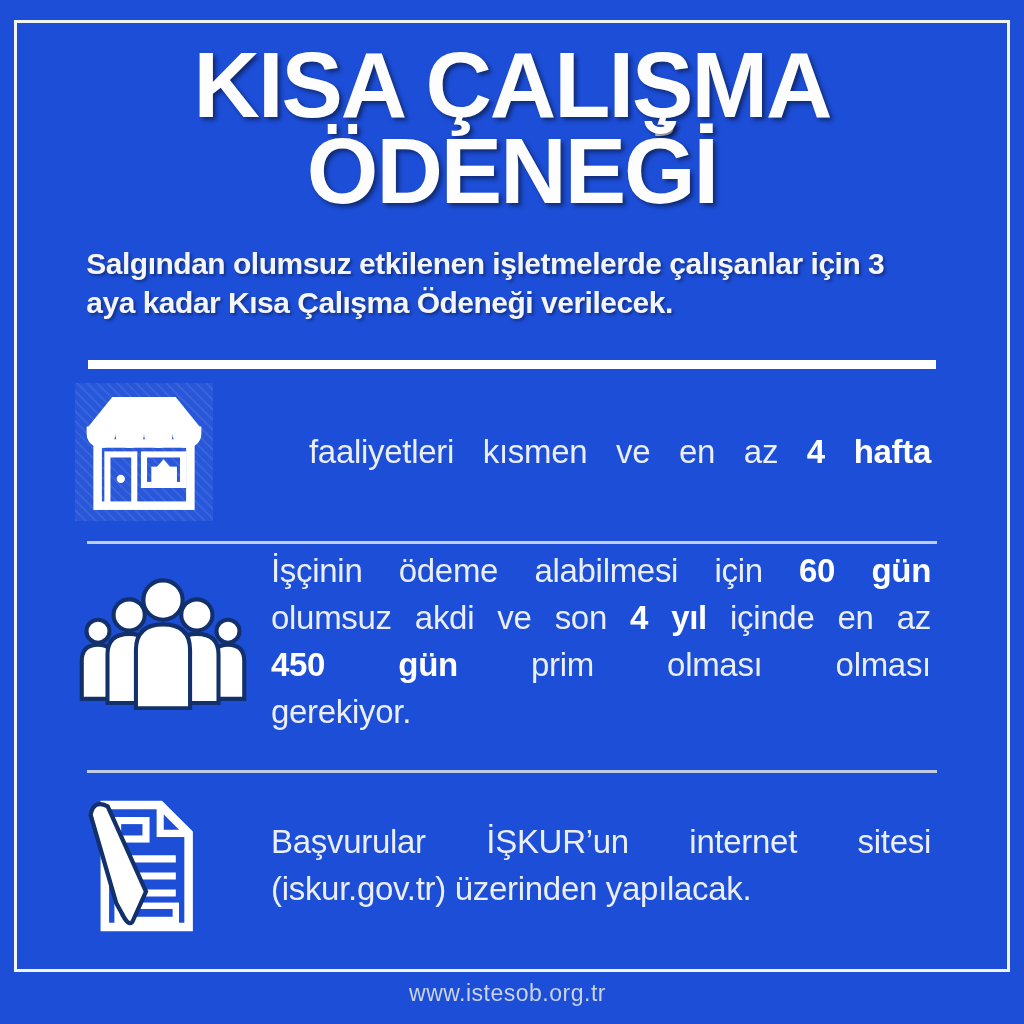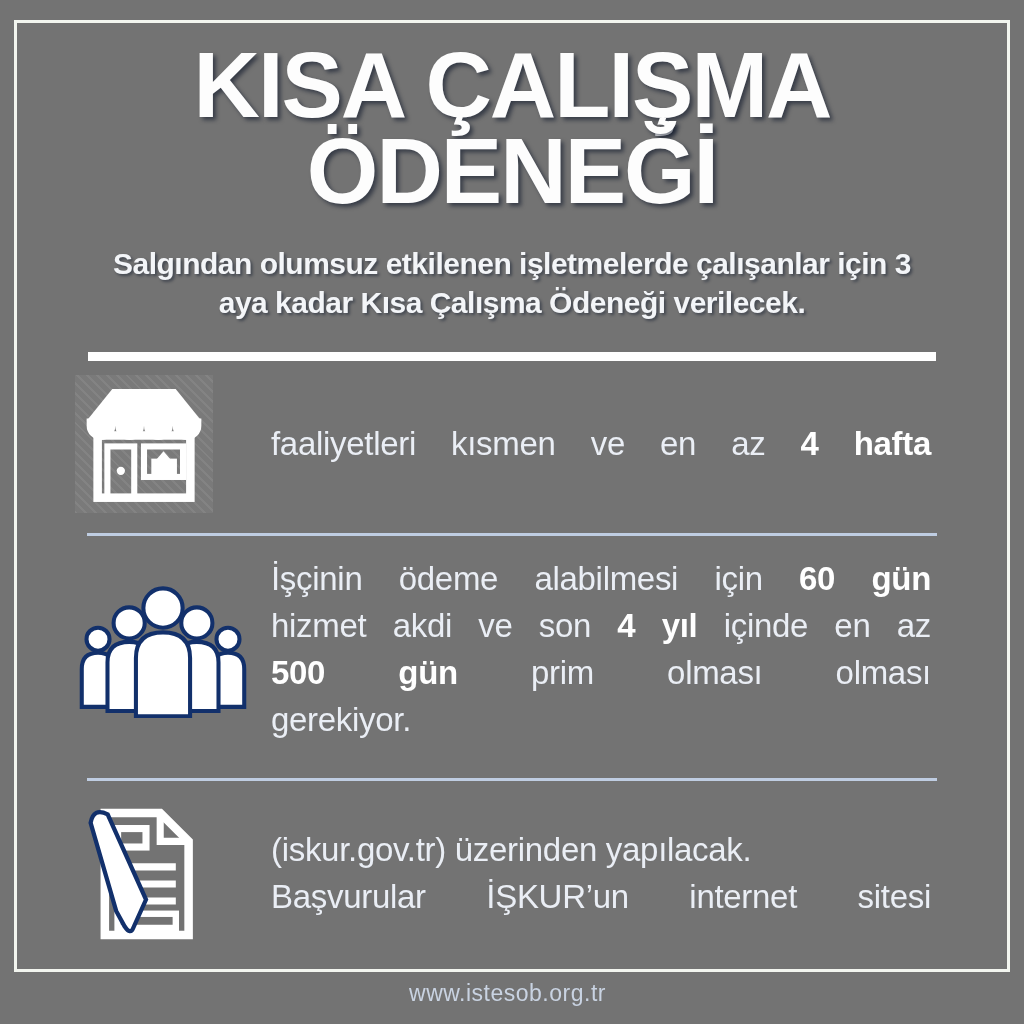--- a/index.html
+++ b/index.html
@@ -4,44 +4,44 @@
 <style>
   * { margin:0; padding:0; box-sizing:border-box; }
   html,body { width:1024px; height:1024px; }
   body {
     font-family:"Liberation Sans", sans-serif;
     background:#12306b;
     position:relative;
     overflow:hidden;
     color:#fff;
   }
-  .poster { position:absolute; inset:0; background:#737373; }
+  .poster { position:absolute; inset:0; background:#1d4ed8; }
 
   .frame {
     position:absolute;
     left:14px; right:14px; top:20px; height:952px;
     border:3px solid #f2f5ef;
     display:flex; flex-direction:column;
   }
 
   .title {
     margin-top:20px;
     text-align:center;
     font-weight:bold;
     font-size:92px;
     line-height:0.93;
     letter-spacing:-2px;
     color:#fdfdfd;
     text-shadow:3px 3px 4px rgba(5,15,35,0.55);
   }
 
   .subtitle {
-    margin:30px auto 0;
+    margin:30px auto 8px;
     width:86%;
-    text-align:center;
+    text-align:left;
     font-weight:bold;
     font-size:30px;
     line-height:1.3;
     color:#f3f5f8;
     letter-spacing:-0.5px;
     text-shadow:2px 2px 3px rgba(5,15,35,0.45);
   }
 
   .divider-thick {
     margin:30px auto 0;
@@ -54,22 +54,22 @@
     background:#bfcde2;
   }
   .dv1 { margin-top:20px; }
   .dv2 { margin-top:34px; }
 
   .section {
     display:flex;
     align-items:center;
     padding:0 76px 0 58px;
   }
-  .sec1 { margin-top:14px; }
-  .sec2 { margin-top:20px; }
+  .sec1 { margin-top:14px;gap:38px; }
+  .sec2 { margin-top:4px; }
   .sec3 { margin-top:22px; }
 
   .icon-col { width:196px; flex:0 0 196px; display:flex; align-items:center; }
   .icon-box { display:flex; align-items:center; justify-content:center; }
   .hatch {
     background:
       repeating-linear-gradient(45deg, rgba(255,255,255,0.07) 0 2px, rgba(255,255,255,0) 2px 7px),
       rgba(255,255,255,0.05);
     padding:8px;
   }
@@ -147,22 +147,22 @@
               <circle cx="90" cy="30" r="11.5"></circle>
               <path d="M74 95 V59 Q74 44 90 44 Q106 44 106 59 V95 Z"></path>
               <circle cx="65" cy="19" r="14.5"></circle>
               <path d="M45 99 V56 Q45 37 65 37 Q85 37 85 56 V99 Z"></path>
             </g>
           </svg>
         </div>
       </div>
       <div class="section-text">
           <div class="line jl"><span>İşçinin ödeme alabilmesi için </span><span class="b">60 gün</span></div>
-          <div class="line jl"><span>hizmet akdi ve son </span><span class="b">4 yıl</span><span> içinde en az</span></div>
-          <div class="line jl"><span class="b">500 gün</span><span> prim olması olması</span></div>
+          <div class="line jl"><span>olumsuz akdi ve son </span><span class="b">4 yıl</span><span> içinde en az</span></div>
+          <div class="line jl"><span class="b">450 gün</span><span> prim olması olması</span></div>
           <div class="line"><span>gerekiyor.</span></div>
         </div>
     </div>
 
     <div class="divider-thin dv2"></div>
 
     <div class="section sec3">
       <div class="icon-col">
         <div class="icon-box">
           <svg width="142" height="142" viewBox="0 0 100 100">
@@ -171,21 +171,21 @@
             <rect x="30" y="18" width="20" height="13" fill="none" stroke="#ffffff" stroke-width="5"></rect>
             <line x1="30" y1="45" x2="71" y2="45" stroke="#ffffff" stroke-width="5"></line>
             <line x1="30" y1="57" x2="71" y2="57" stroke="#ffffff" stroke-width="5"></line>
             <line x1="30" y1="69" x2="71" y2="69" stroke="#ffffff" stroke-width="5"></line>
             <rect x="30" y="78" width="41" height="10" fill="none" stroke="#ffffff" stroke-width="4.5"></rect>
             <path d="M11 14 Q13 3 23 8 L50 68 L41 88 Q39 93 35 87 L29 76 Z" fill="#ffffff" stroke="#12306b" stroke-width="3"></path>
           </svg>
         </div>
       </div>
       <div class="section-text">
+          <div class="line jl"><span>Başvurular İŞKUR’un internet sitesi</span></div>
           <div class="line"><span>(iskur.gov.tr) üzerinden yapılacak.</span></div>
-          <div class="line jl"><span>Başvurular İŞKUR’un internet sitesi</span></div>
         </div>
     </div>
 
   </div>
 
   <div class="footer">www.istesob.org.tr</div>
 </div>
 
 </body></html>

